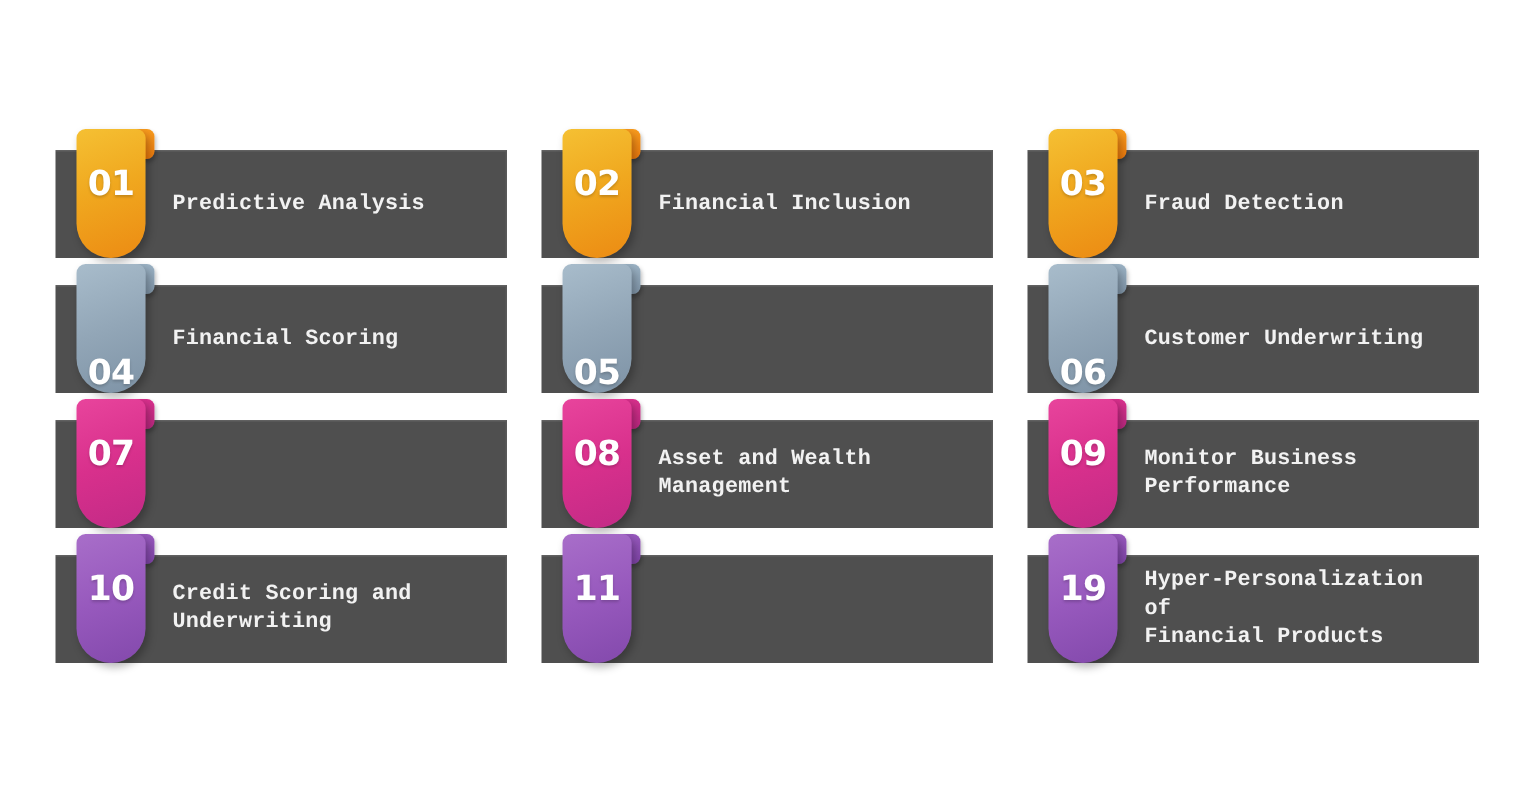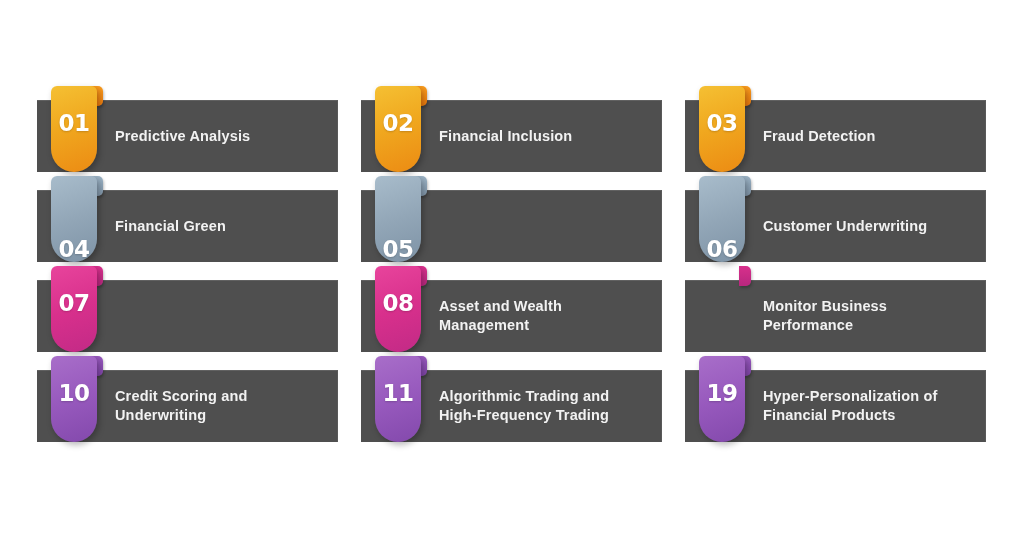--- a/index.html
+++ b/index.html
@@ -97,21 +97,21 @@
     letter-spacing: -0.5px;
     margin-top: -13px;
     text-shadow: 0 1px 2px rgba(0,0,0,0.18);
     user-select: none;
   }
 
   .card-label {
     margin-left: 78px;
     margin-right: 12px;
     color: #f2f2f2;
-    font-family: Liberation Sans, sans-serif;
+    font-family: Liberation Mono, monospace;
     font-weight: bold;
     font-size: 14.5px;
     line-height: 19px;
     letter-spacing: 0.15px;
     white-space: pre-line;
   }
 
   
   .t-orange .badge { background: linear-gradient(160deg, #f5c033 0%, #f0a81f 45%, #ec8b13 100%); }
   .t-orange .badge-tab { background: linear-gradient(180deg, #f79b1e 0%, #e8770c 100%); }
@@ -157,21 +157,21 @@
         </div>
         <div class="card-label">Fraud Detection</div>
       </div>
       <div class="card t-steel">
         <div class="badge-wrap">
           <div class="badge-tab"></div>
           <div class="badge">
             <span class="badge-num">04</span>
           </div>
         </div>
-        <div class="card-label">Financial Green</div>
+        <div class="card-label">Financial Scoring</div>
       </div>
       <div class="card t-steel">
         <div class="badge-wrap">
           <div class="badge-tab"></div>
           <div class="badge">
             <span class="badge-num">05</span>
           </div>
         </div>
       </div>
       <div class="card t-steel">
@@ -197,20 +197,23 @@
           <div class="badge">
             <span class="badge-num">08</span>
           </div>
         </div>
         <div class="card-label">Asset and Wealth
 Management</div>
       </div>
       <div class="card t-pink">
         <div class="badge-wrap">
           <div class="badge-tab"></div>
+          <div class="badge">
+            <span class="badge-num">09</span>
+          </div>
         </div>
         <div class="card-label">Monitor Business
 Performance</div>
       </div>
       <div class="card t-purple">
         <div class="badge-wrap">
           <div class="badge-tab"></div>
           <div class="badge">
             <span class="badge-num">10</span>
           </div>
@@ -218,22 +221,20 @@
         <div class="card-label">Credit Scoring and
 Underwriting</div>
       </div>
       <div class="card t-purple">
         <div class="badge-wrap">
           <div class="badge-tab"></div>
           <div class="badge">
             <span class="badge-num">11</span>
           </div>
         </div>
-        <div class="card-label">Algorithmic Trading and
-High-Frequency Trading</div>
       </div>
       <div class="card t-purple">
         <div class="badge-wrap">
           <div class="badge-tab"></div>
           <div class="badge">
             <span class="badge-num">19</span>
           </div>
         </div>
         <div class="card-label">Hyper-Personalization of
 Financial Products</div>

